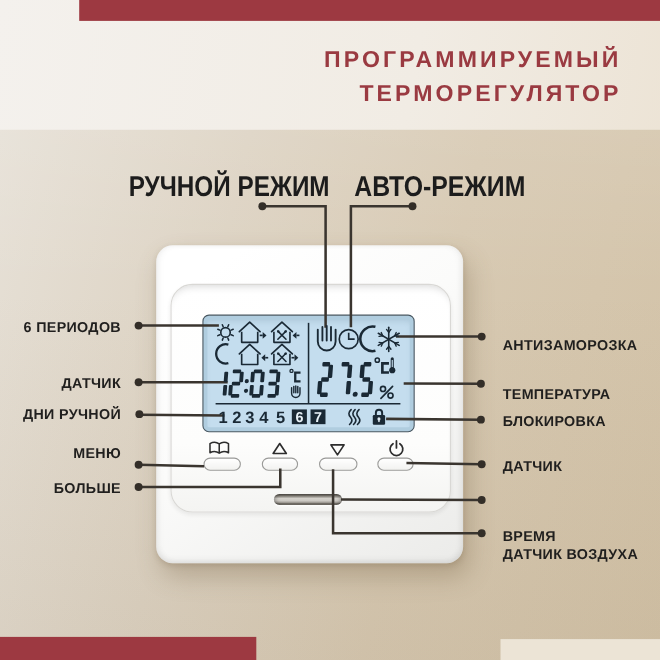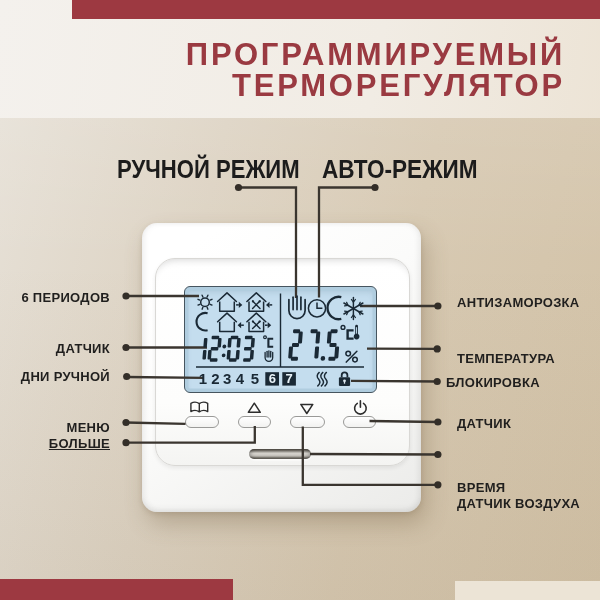--- a/index.html
+++ b/index.html
@@ -16,21 +16,21 @@
 <div class="abs" style="left:0;top:118px;width:600px;height:482px;
   background:linear-gradient(180deg,rgba(255,255,255,0.10),rgba(0,0,0,0) 30%,rgba(115,92,60,0.08) 100%);"></div>
 
 <div class="abs" style="left:72px;top:0;width:528px;height:19px;background:#9d3941;"></div>
 
 <div class="abs" style="left:0;top:579px;width:233px;height:21px;background:#9d3941;"></div>
 
 <div class="abs" style="left:455px;top:581px;width:145px;height:19px;background:#ece4d6;"></div>
 
 <div class="abs" style="left:163px;top:40px;width:402px;text-align:right;
-  font-size:31px;font-weight:bold;letter-spacing:2.8px;line-height:30.5px;color:#9a3a41;">
+  font-size:21px;font-weight:bold;letter-spacing:2.8px;line-height:30.5px;color:#9a3a41;">
 ПРОГРАММИРУЕМЫЙ<br>ТЕРМОРЕГУЛЯТОР</div>
 
 <div class="abs" style="left:116.7px;top:153.5px;font-size:26px;
   font-weight:bold;color:#1c1c1c;white-space:nowrap;transform:scaleX(0.85);transform-origin:0 0;">РУЧНОЙ РЕЖИМ</div>
 
 <div class="abs" style="left:322.4px;top:153.5px;font-size:26px;
   font-weight:bold;color:#1c1c1c;white-space:nowrap;transform:scaleX(0.868);transform-origin:0 0;">АВТО-РЕЖИМ</div>
 
 <div class="abs" style="left:142px;top:223px;width:278.5px;height:289px;border-radius:15px;
   background:linear-gradient(145deg,#ffffff 12%,#fbfbfa 45%,#ebebe9 100%);
@@ -232,27 +232,27 @@
     <path d="M357.3 403.4 A5.8 5.8 0 1 0 363.5 403.4" fill="none" stroke="#2d2d2d" stroke-width="1.6" stroke-linecap="round"></path>
     <line x1="360.4" y1="400.8" x2="360.4" y2="407.2" stroke="#2d2d2d" stroke-width="1.6" stroke-linecap="round"></line>
   </svg>
 
 <div class="abs lab" style="right:490px;top:289.5px;margin-left:12px;">6 ПЕРИОДОВ</div>
 
 <div class="abs lab" style="right:490px;top:341px;">ДАТЧИК</div>
 
 <div class="abs lab" style="right:490px;top:368.6px;">ДНИ РУЧНОЙ</div>
 
-<div class="abs lab" style="right:490px;top:420px;text-align:center;">МЕНЮ</div>
-
-<div class="abs lab" style="right:490px;top:436.2px;text-decoration:underline;">БОЛЬШЕ</div>
-
-<div class="abs lab" style="left:457px;top:295px;">АНТИЗАМОРОЗКА</div>
+<div class="abs lab" style="right:490px;top:404px;text-align:center;">МЕНЮ</div>
+
+<div class="abs lab" style="right:490px;top:436.2px;">БОЛЬШЕ</div>
+
+<div class="abs lab" style="left:457px;top:306px;">АНТИЗАМОРОЗКА</div>
 
 <div class="abs lab" style="left:457px;top:351px;">ТЕМПЕРАТУРА</div>
 
-<div class="abs lab" style="left:446px;top:374.5px;">БЛОКИРОВКА</div>
+<div class="abs lab" style="left:457px;top:374.5px;">БЛОКИРОВКА</div>
 
 <div class="abs lab" style="left:457px;top:415.5px;">ДАТЧИК</div>
 
 <div class="abs lab" style="left:457px;top:456px;margin-top:40px;">ДАТЧИК ВОЗДУХА</div>
 
 <div class="abs lab" style="left:457px;top:480.3px;">ВРЕМЯ</div>
 
 </body></html>

